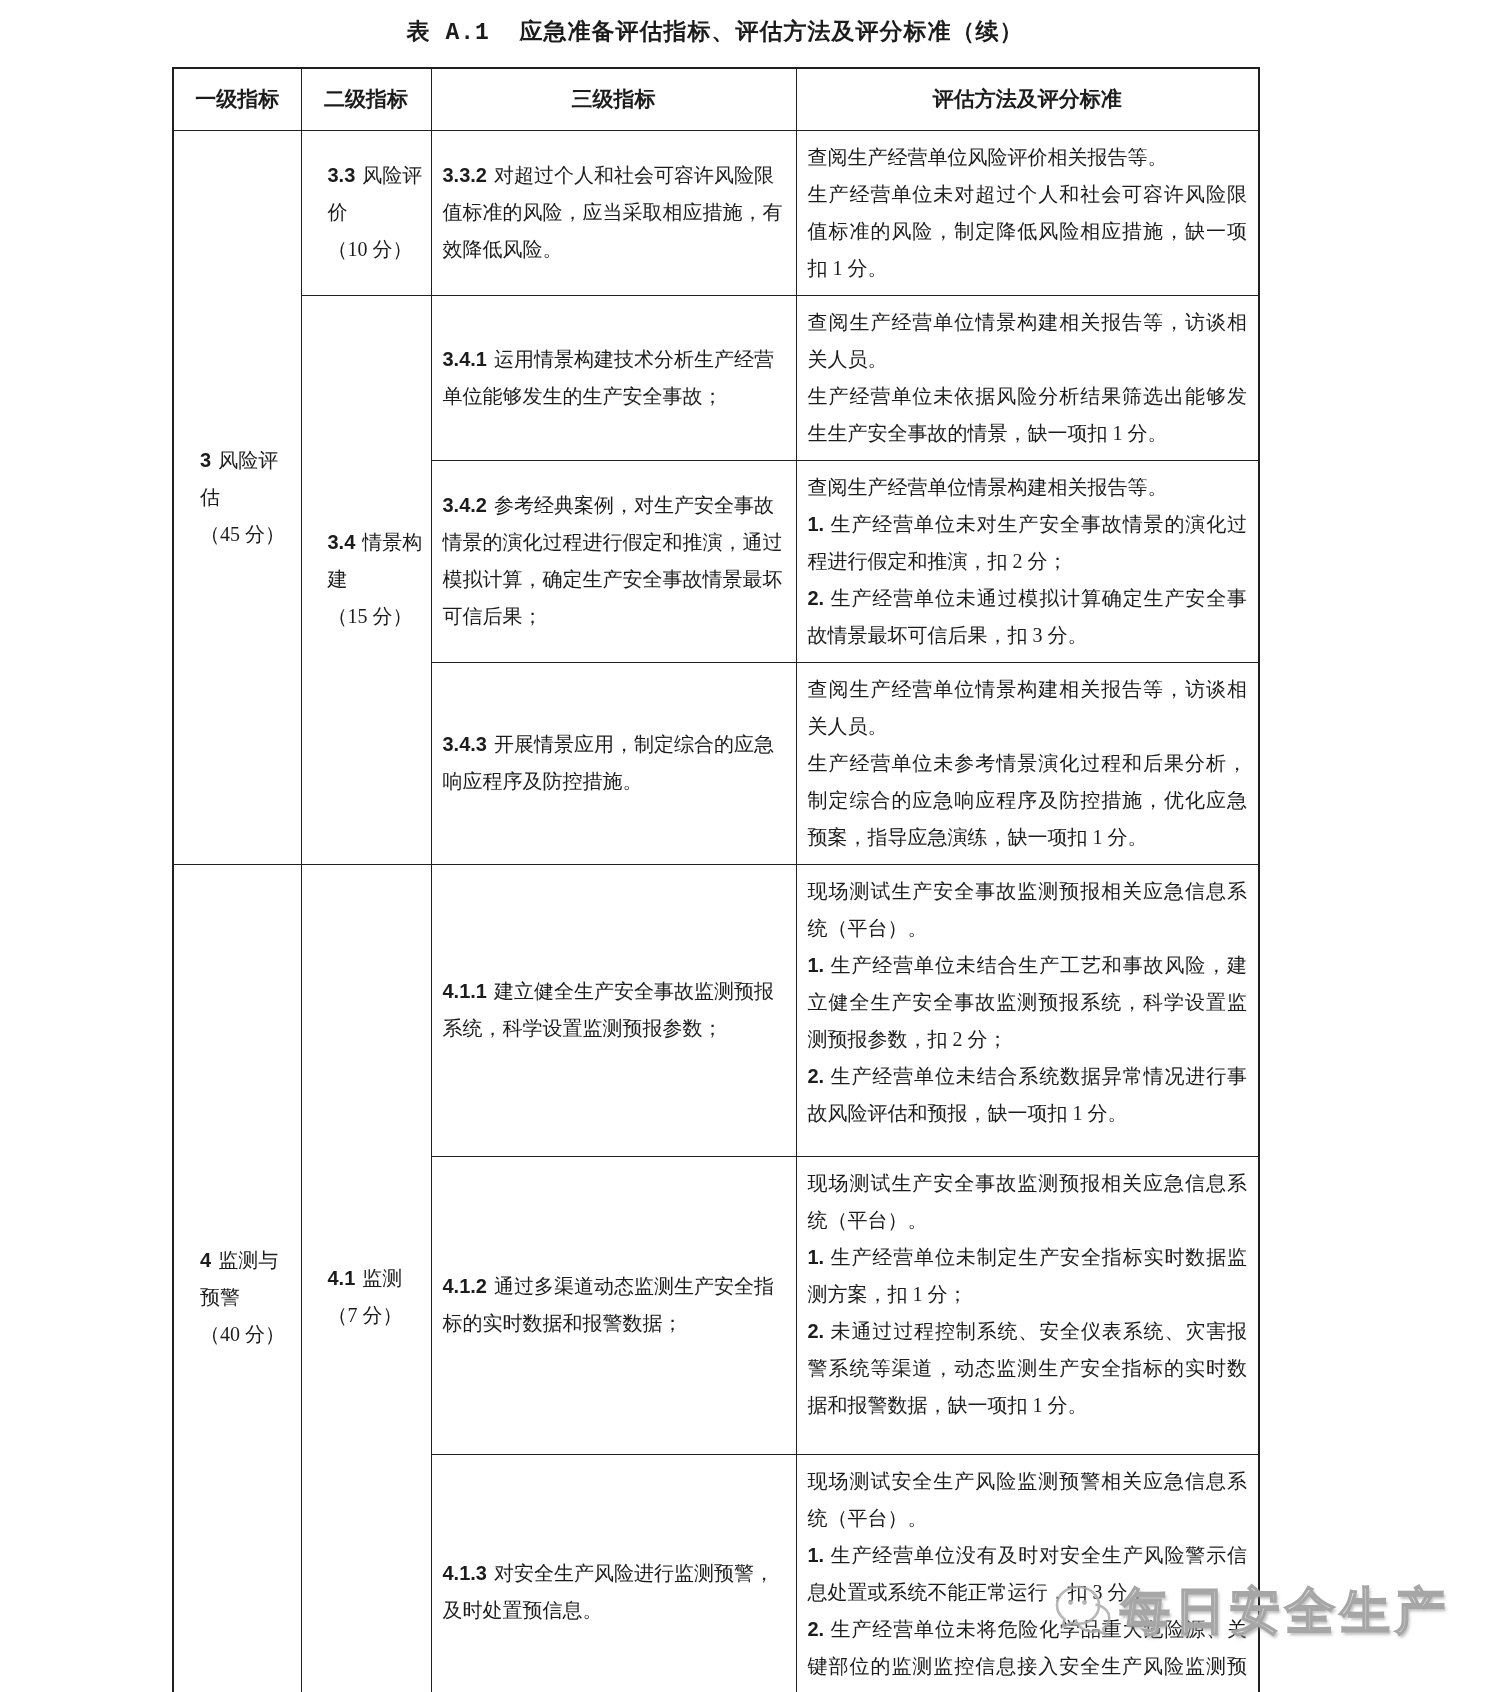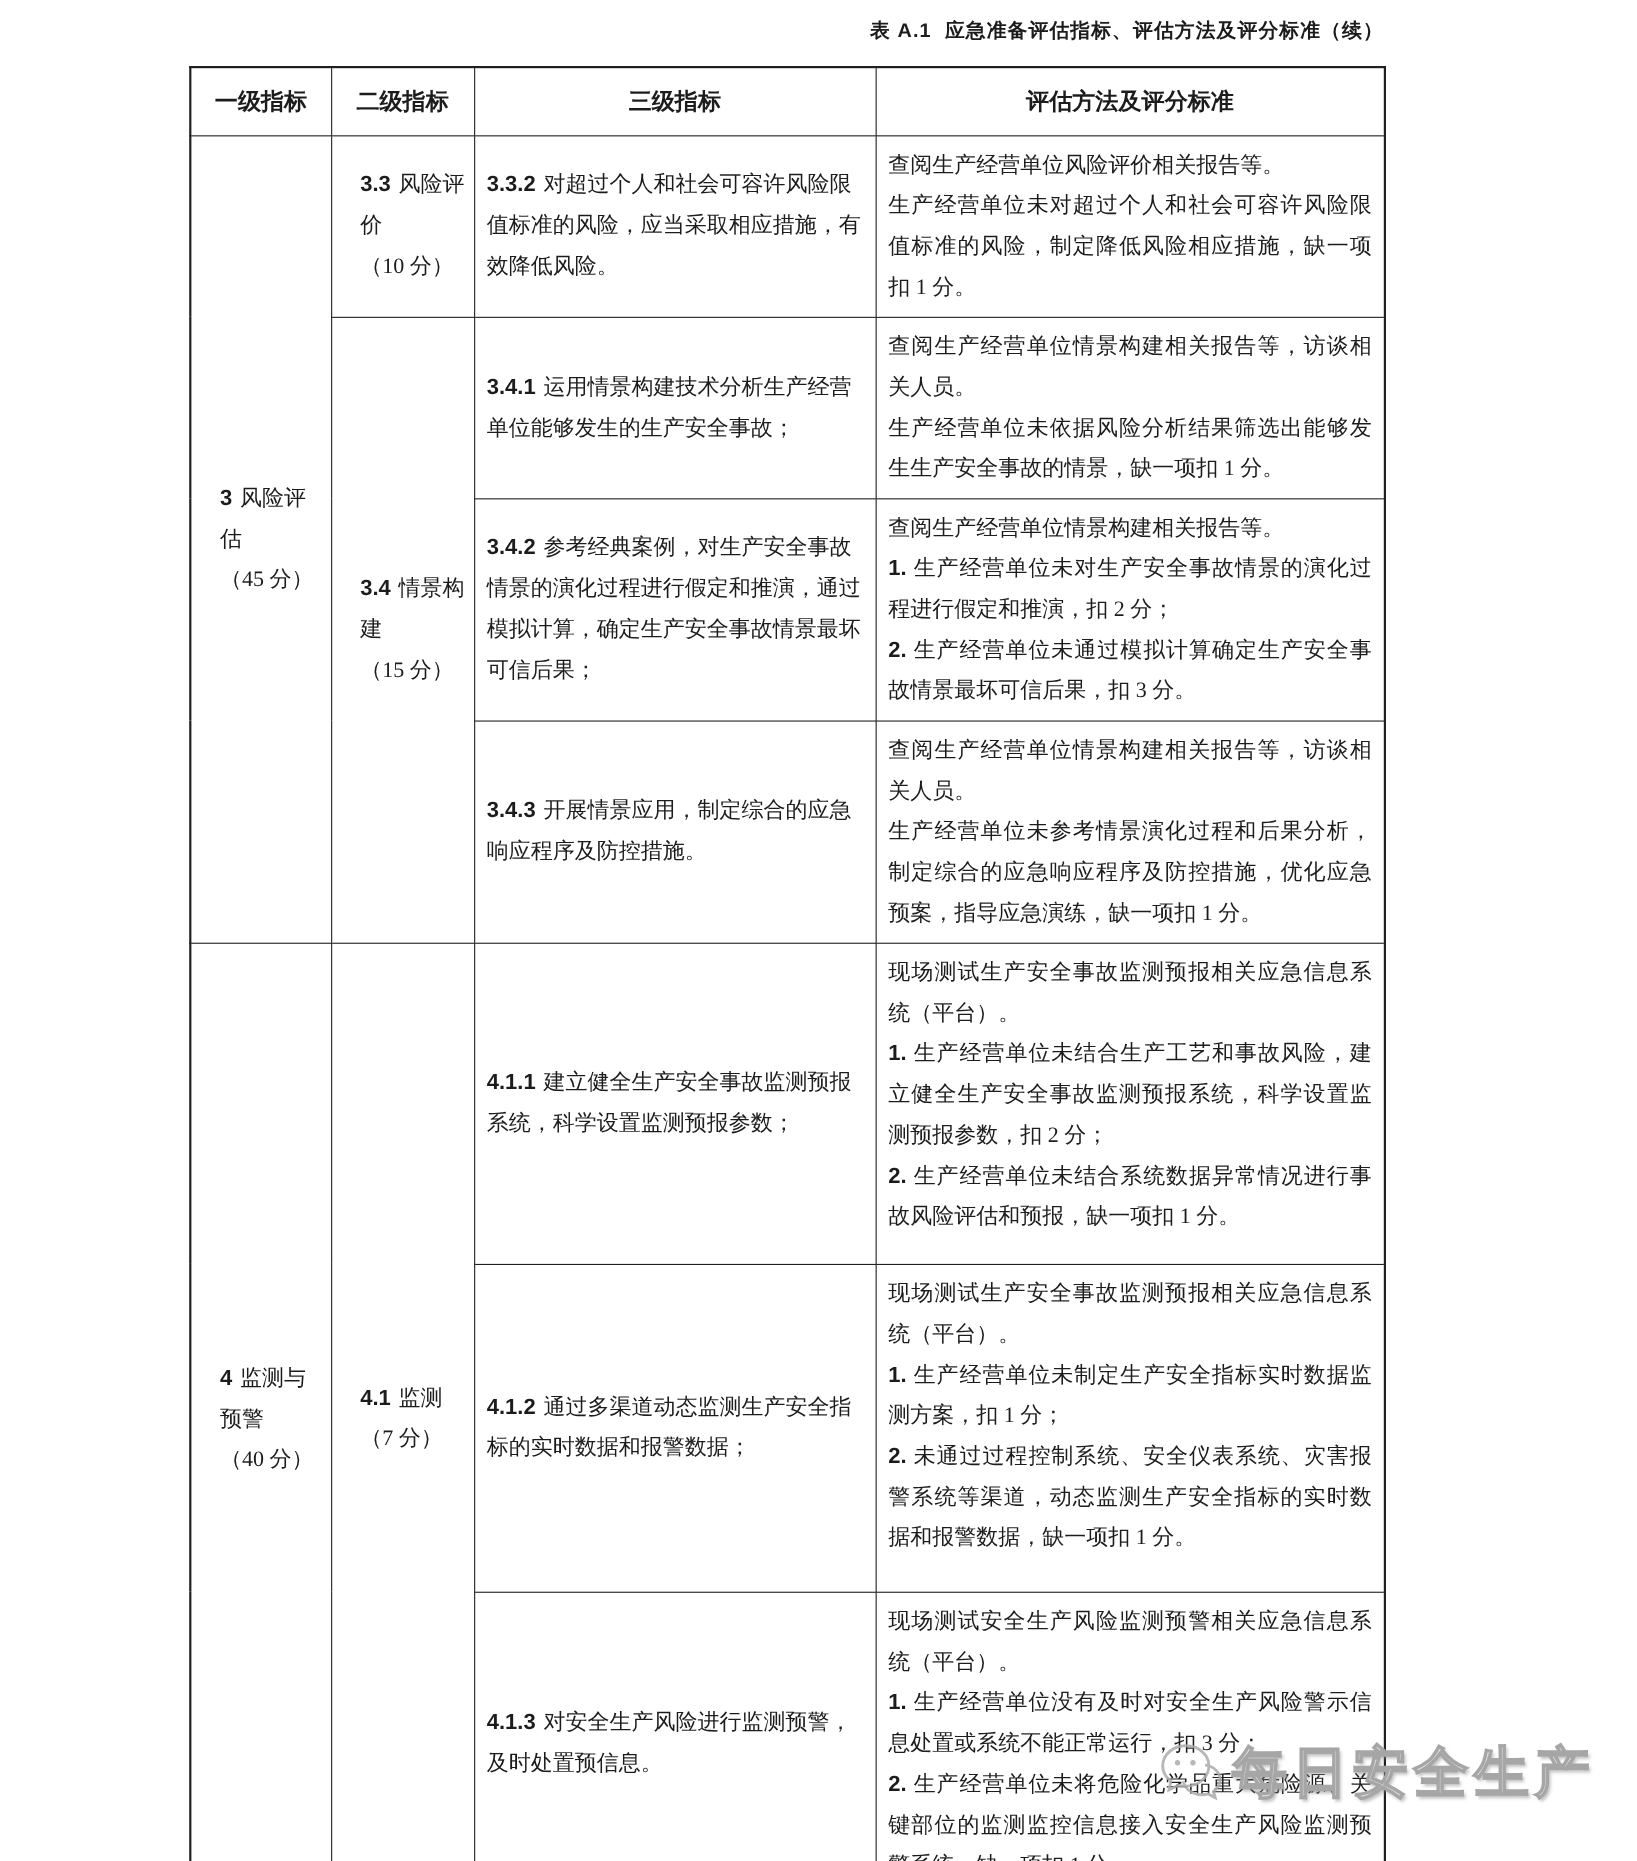--- a/index.html
+++ b/index.html
@@ -7,23 +7,23 @@
   body {
     width:1488px; height:1692px;
     background:#ffffff;
     position:relative;
     overflow:hidden;
     font-family:"Liberation Serif","DejaVu Serif",serif;
     color:#1c1c1c;
   }
   .doc { width:1086px; margin:16px 0 0 172px; }
   .title {
-    font-family:Liberation Sans, sans-serif;
-    font-weight:bold; font-size:18px;
-    text-align:right; margin:2px 0 20px 0;
+    font-family:Liberation Mono, monospace;
+    font-weight:bold; font-size:23px;
+    text-align:center; margin:2px 0 20px 0;
     white-space:pre; letter-spacing:1px;
   }
   table.main {
     border-collapse:collapse; width:1086px; table-layout:fixed;
     border:2.5px solid #202020;
   }
   th,td { border:1.5px solid #202020; }
   th {
     font-family:"Liberation Sans","DejaVu Sans",sans-serif;
     font-weight:bold; font-size:21px; text-align:center;

